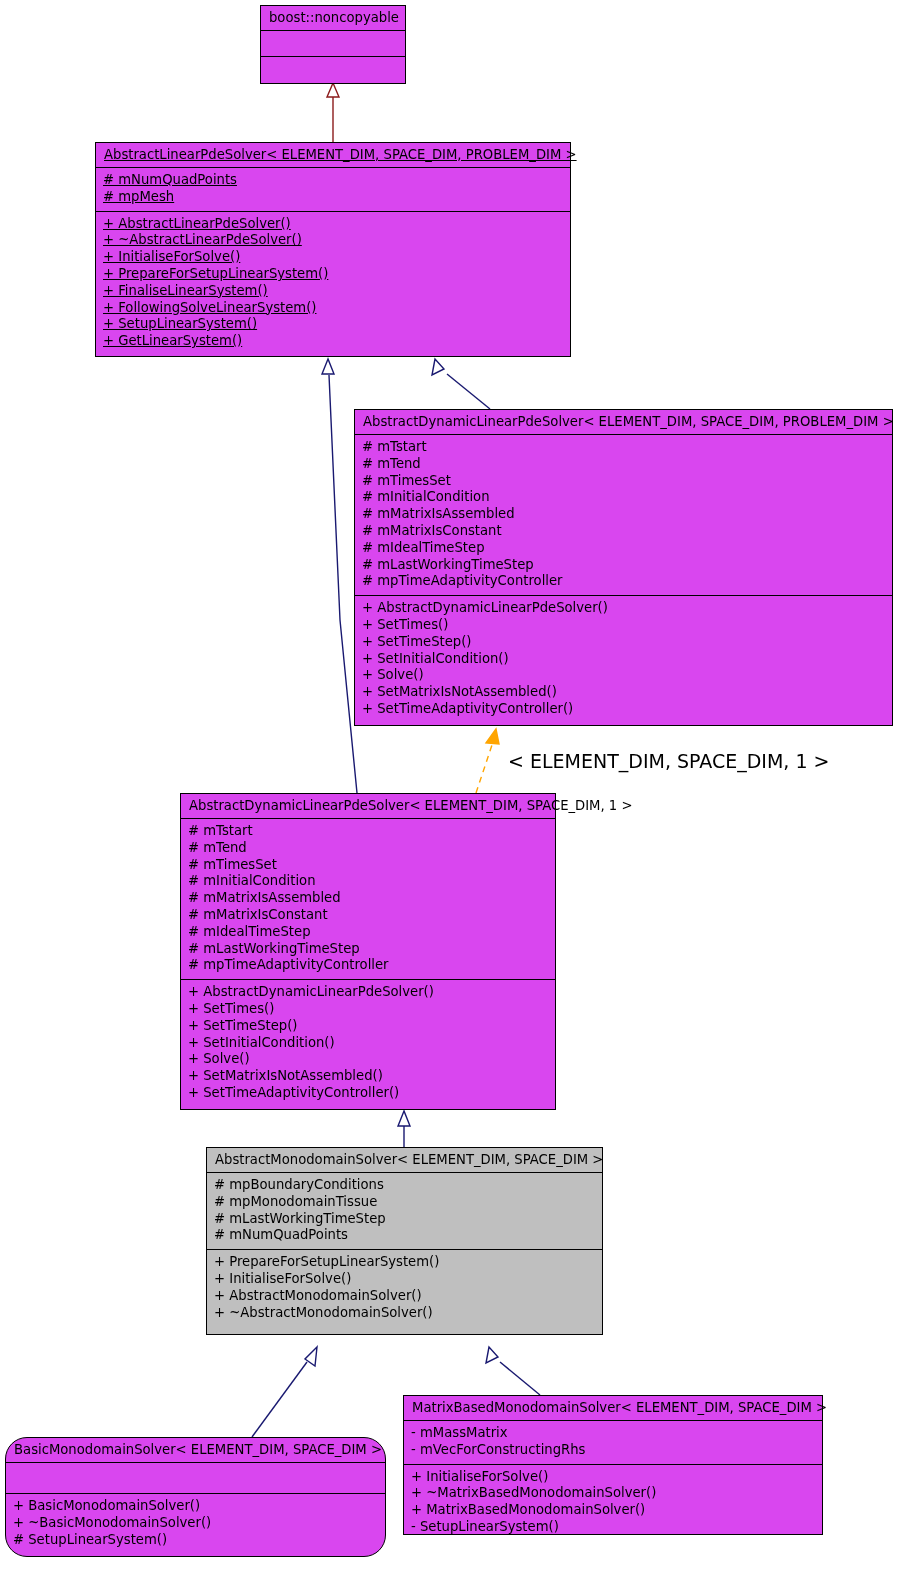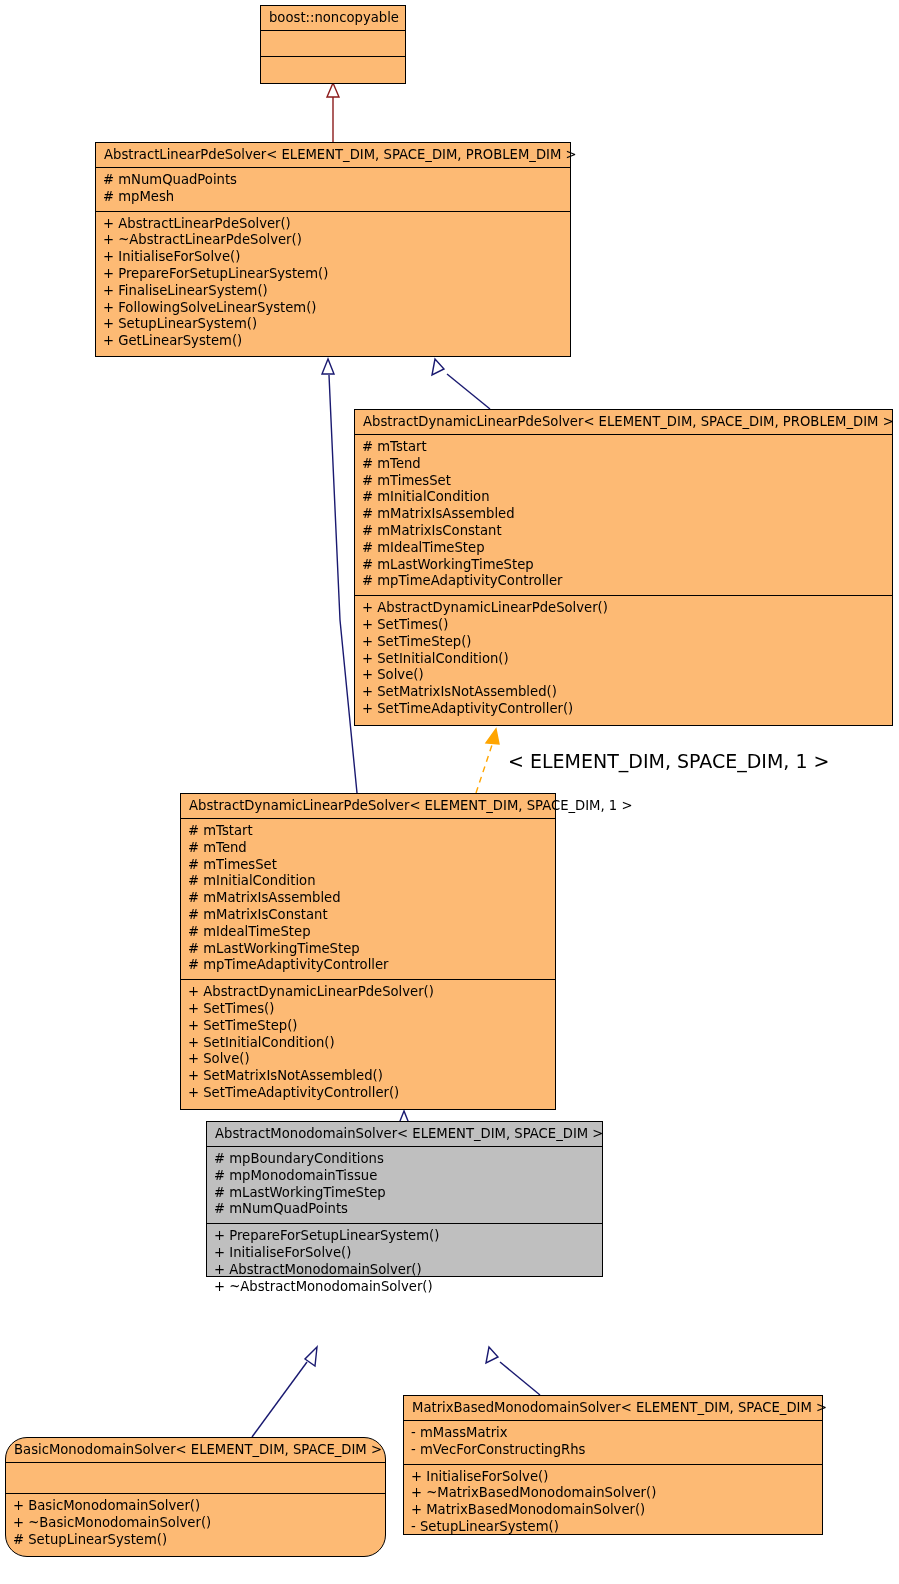--- a/index.html
+++ b/index.html
@@ -14,21 +14,21 @@
     position: relative;
     width: 899px;
     height: 1584px;
     overflow: hidden;
     background: #ffffff;
   }
   .uml-box {
     position: absolute;
     box-sizing: border-box;
     border: 1px solid #000000;
-    background: #fdba74;
+    background: #d946ef;
     white-space: nowrap;
   }
   .uml-box.filled {
     background: #bfbfbf;
   }
   .uml-title {
     box-sizing: border-box;
     padding: 4px 8px 5px 8px;
     font-size: 13.2px;
     line-height: 15px;
@@ -117,21 +117,21 @@
       <polygon points="489,1347 486,1363 498,1357" fill="#ffffff" stroke="#191970" stroke-width="1.4"></polygon>
     </g>
   </svg>
 
   <div class="uml-box" style="left:260px; top:5px; width:146px; height:79px;">
     <div class="uml-title">boost::noncopyable</div>
     <div class="uml-section attrs" style="height:26px;"></div>
     <div class="uml-section methods" style="height:26px;"></div>
   </div>
 
-  <div class="uml-box" style="left:95px; top:142px; width:476px; height:215px;">
+  <div class="uml-box" style="left:95px; top:142px; width:476px; height:215px;text-decoration:underline;">
     <div class="uml-title">AbstractLinearPdeSolver&lt; ELEMENT_DIM, SPACE_DIM, PROBLEM_DIM &gt;</div>
     <div class="uml-section attrs">
       <div class="uml-row"># mNumQuadPoints</div>
       <div class="uml-row"># mpMesh</div>
     </div>
     <div class="uml-section methods">
       <div class="uml-row">+ AbstractLinearPdeSolver()</div>
       <div class="uml-row">+ ~AbstractLinearPdeSolver()</div>
       <div class="uml-row">+ InitialiseForSolve()</div>
       <div class="uml-row">+ PrepareForSetupLinearSystem()</div>
@@ -185,21 +185,21 @@
       <div class="uml-row">+ AbstractDynamicLinearPdeSolver()</div>
       <div class="uml-row">+ SetTimes()</div>
       <div class="uml-row">+ SetTimeStep()</div>
       <div class="uml-row">+ SetInitialCondition()</div>
       <div class="uml-row">+ Solve()</div>
       <div class="uml-row">+ SetMatrixIsNotAssembled()</div>
       <div class="uml-row">+ SetTimeAdaptivityController()</div>
     </div>
   </div>
 
-  <div class="uml-box filled" style="left:206px; top:1121px; width:397px; height:156px;">
+  <div class="uml-box filled" style="left:206px; top:1147px; width:397px; height:188px;">
     <div class="uml-title">AbstractMonodomainSolver&lt; ELEMENT_DIM, SPACE_DIM &gt;</div>
     <div class="uml-section attrs">
       <div class="uml-row"># mpBoundaryConditions</div>
       <div class="uml-row"># mpMonodomainTissue</div>
       <div class="uml-row"># mLastWorkingTimeStep</div>
       <div class="uml-row"># mNumQuadPoints</div>
     </div>
     <div class="uml-section methods">
       <div class="uml-row">+ PrepareForSetupLinearSystem()</div>
       <div class="uml-row">+ InitialiseForSolve()</div>

